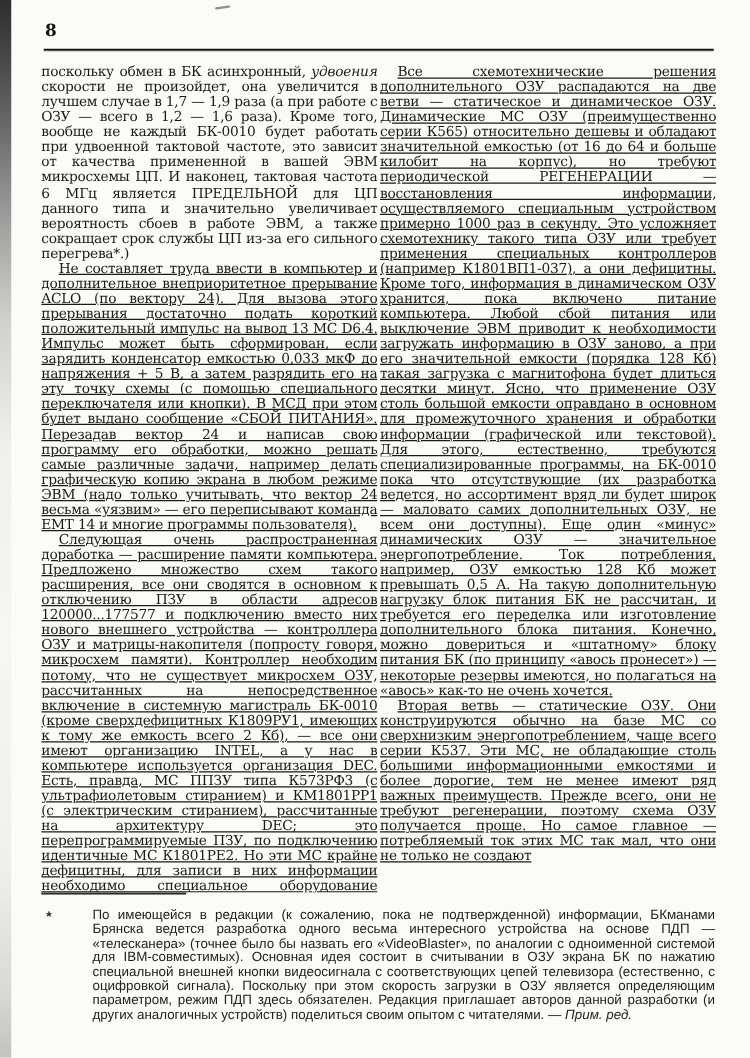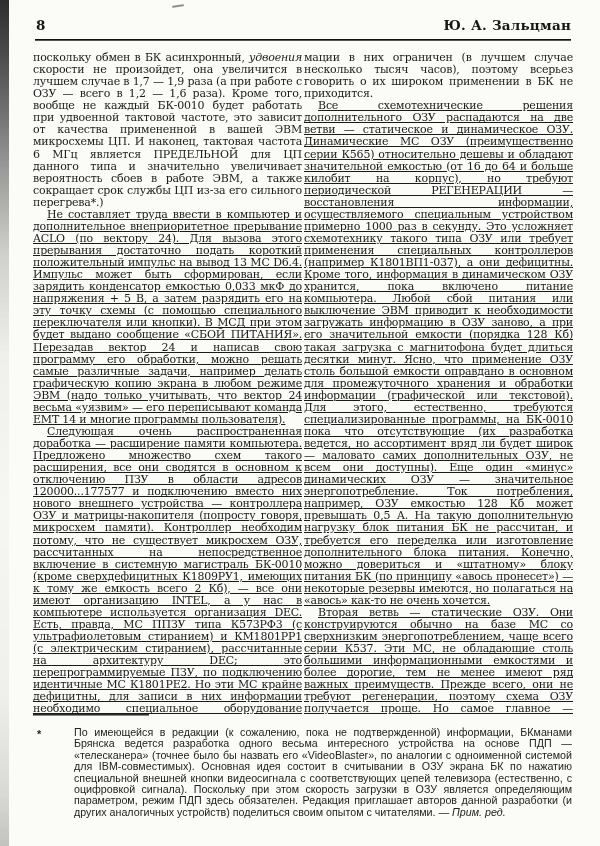--- a/index.html
+++ b/index.html
@@ -79,32 +79,30 @@
 </head>
 <body>
 
 <div class="page">
 
   <div class="edge-strip"></div>
   <div class="speck"></div>
 
   <div class="header">
     <span>8</span>
-    <span>Ю. А. Зальцман</span>
   </div>
   <div class="header-rule"></div>
 
   <div class="columns">
     <div class="col">
       <p><span>поскольку обмен в БК асинхронный, </span><span class="it">удвоения</span><span> скорости не произойдет, она увеличится в лучшем случае в 1,7 — 1,9 раза (а при работе с ОЗУ — всего в 1,2 — 1,6 раза). Кроме того, вообще не каждый БК-0010 будет работать при удвоенной тактовой частоте, это зависит от качества примененной в вашей ЭВМ микросхемы ЦП. И наконец, тактовая частота 6 МГц является ПРЕДЕЛЬНОЙ для ЦП данного типа и значительно увеличивает вероятность сбоев в работе ЭВМ, а также сокращает срок службы ЦП из-за его сильного перегрева*.)</span></p>
       <p class="ind">Не составляет труда ввести в компьютер и дополнительное внеприоритетное прерывание ACLO (по вектору 24). Для вызова этого прерывания достаточно подать короткий положительный импульс на вывод 13 МС D6.4. Импульс может быть сформирован, если зарядить конденсатор емкостью 0,033 мкФ до напряжения + 5 В, а затем разрядить его на эту точку схемы (с помощью специального переключателя или кнопки). В МСД при этом будет выдано сообщение «СБОЙ ПИТАНИЯ». Перезадав вектор 24 и написав свою программу его обработки, можно решать самые различные задачи, например делать графическую копию экрана в любом режиме ЭВМ (надо только учитывать, что вектор 24 весьма «уязвим» — его переписывают команда ЕМТ 14 и многие программы пользователя).</p>
       <p class="ind">Следующая очень распространенная доработка — расширение памяти компьютера. Предложено множество схем такого расширения, все они сводятся в основном к отключению ПЗУ в области адресов 120000...177577 и подключению вместо них нового внешнего устройства — контроллера ОЗУ и матрицы-накопителя (попросту говоря, микросхем памяти). Контроллер необходим потому, что не существует микросхем ОЗУ, рассчитанных на непосредственное включение в системную магистраль БК-0010 (кроме сверхдефицитных К1809РУ1, имеющих к тому же емкость всего 2 Кб), — все они имеют организацию INTEL, а у нас в компьютере используется организация DEC. Есть, правда, МС ППЗУ типа К573РФ3 (с ультрафиолетовым стиранием) и КМ1801РР1 (с электрическим стиранием), рассчитанные на архитектуру DEC; это перепрограммируемые ПЗУ, по подключению идентичные МС К1801РЕ2. Но эти МС крайне дефицитны, для записи в них информации необходимо специальное оборудование (программатор), а срок хранения инфор-</p>
     </div>
     <div class="col">
-      <p>мации в них ограничен (в лучшем случае несколько тысяч часов), поэтому всерьез говорить о их широком применении в БК не приходится.</p>
       <p class="ind">Все схемотехнические решения дополнительного ОЗУ распадаются на две ветви — статическое и динамическое ОЗУ. Динамические МС ОЗУ (преимущественно серии К565) относительно дешевы и обладают значительной емкостью (от 16 до 64 и больше килобит на корпус), но требуют периодической РЕГЕНЕРАЦИИ — восстановления информации, осуществляемого специальным устройством примерно 1000 раз в секунду. Это усложняет схемотехнику такого типа ОЗУ или требует применения специальных контроллеров (например К1801ВП1-037), а они дефицитны. Кроме того, информация в динамическом ОЗУ хранится, пока включено питание компьютера. Любой сбой питания или выключение ЭВМ приводит к необходимости загружать информацию в ОЗУ заново, а при его значительной емкости (порядка 128 Кб) такая загрузка с магнитофона будет длиться десятки минут. Ясно, что применение ОЗУ столь большой емкости оправдано в основном для промежуточного хранения и обработки информации (графической или текстовой). Для этого, естественно, требуются специализированные программы, на БК-0010 пока что отсутствующие (их разработка ведется, но ассортимент вряд ли будет широк — маловато самих дополнительных ОЗУ, не всем они доступны). Еще один «минус» динамических ОЗУ — значительное энергопотребление. Ток потребления, например, ОЗУ емкостью 128 Кб может превышать 0,5 А. На такую дополнительную нагрузку блок питания БК не рассчитан, и требуется его переделка или изготовление дополнительного блока питания. Конечно, можно довериться и «штатному» блоку питания БК (по принципу «авось пронесет») — некоторые резервы имеются, но полагаться на «авось» как-то не очень хочется.</p>
       <p class="ind">Вторая ветвь — статические ОЗУ. Они конструируются обычно на базе МС со сверхнизким энергопотреблением, чаще всего серии К537. Эти МС, не обладающие столь большими информационными емкостями и более дорогие, тем не менее имеют ряд важных преимуществ. Прежде всего, они не требуют регенерации, поэтому схема ОЗУ получается проще. Но самое главное — потребляемый ток этих МС так мал, что они не только не создают</p>
     </div>
   </div>
 
   <div class="footnote-sep"></div>
   <div class="footnote-marker">*</div>
   <div class="footnote"><span>По имеющейся в редакции (к сожалению, пока не подтвержденной) информации, БКманами Брянска ведется разработка одного весьма интересного устройства на основе ПДП — «телесканера» (точнее было бы назвать его «VideoBlaster», по аналогии с одноименной системой для IBM-совместимых). Основная идея состоит в считывании в ОЗУ экрана БК по нажатию специальной внешней кнопки видеосигнала с соответствующих цепей телевизора (естественно, с оцифровкой сигнала). Поскольку при этом скорость загрузки в ОЗУ является определяющим параметром, режим ПДП здесь обязателен. Редакция приглашает авторов данной разработки (и других аналогичных устройств) поделиться своим опытом с читателями. — </span><span class="it">Прим. ред.</span></div>
 
 </div>

